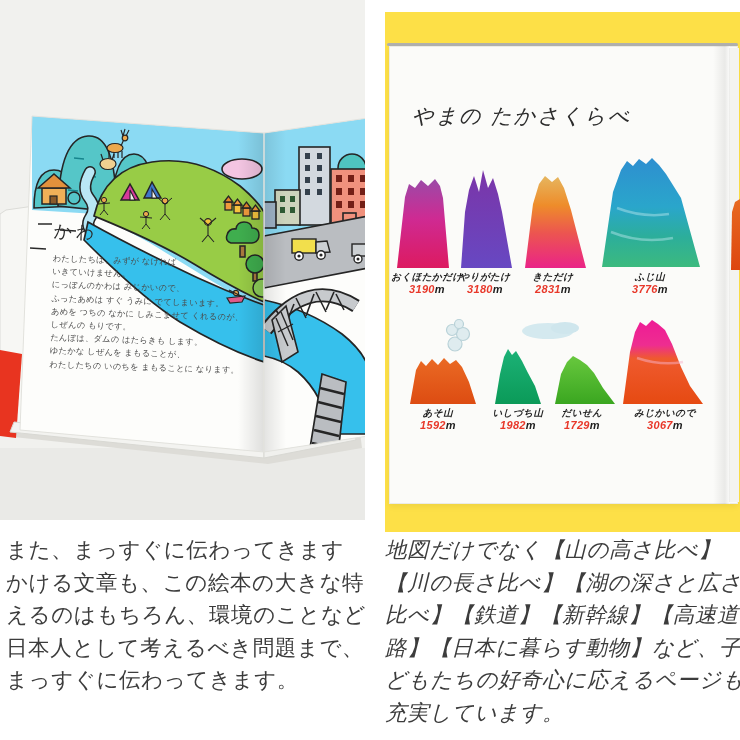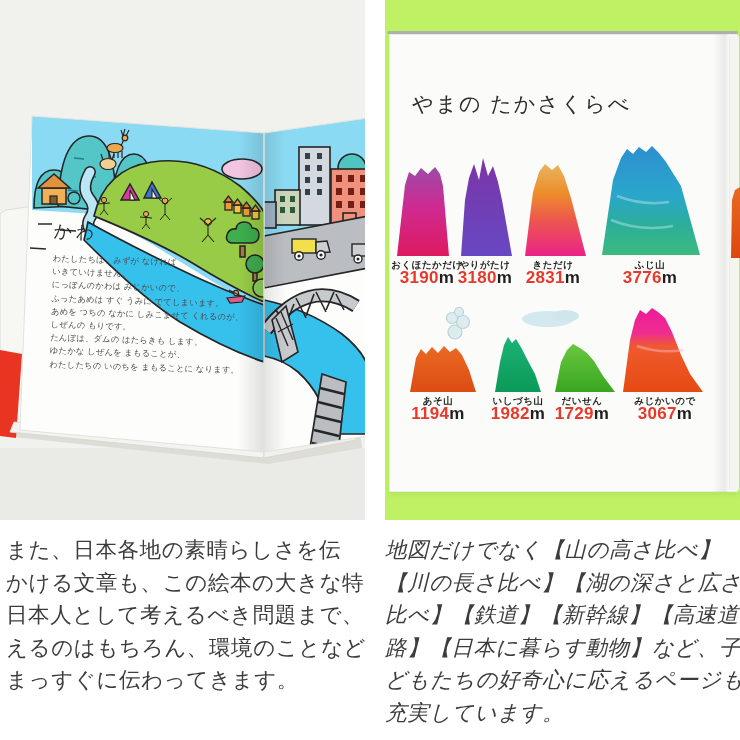--- a/index.html
+++ b/index.html
@@ -7,31 +7,31 @@
   .canvas { position:relative; width:740px; height:740px; background:#ffffff; overflow:hidden; }
 
   
   .photo-left { position:absolute; left:0; top:0; width:365px; height:520px; background:#f1f1ee; overflow:hidden; }
   .photo-left svg { position:absolute; left:0; top:0; }
   .book-text { position:absolute; left:54px; top:219px; width:200px; transform:rotate(1.8deg); transform-origin:0 0; }
   .book-text .kawa-title { font-size:18px; letter-spacing:4px; color:#2b2b2b; margin-bottom:9px; }
   .book-text .kawa-line { font-size:8.2px; line-height:13.2px; letter-spacing:0.3px; color:#4a4a4a; white-space:nowrap; }
 
   
-  .photo-right { position:absolute; left:385px; top:0; width:355px; height:520px; background:#bef264; overflow:hidden; }
+  .photo-right { position:absolute; left:385px; top:12px; width:355px; height:520px; background:#fde047; overflow:hidden;font-style:italic; }
   .rp-cover-edge { position:absolute; left:2px; top:31px; width:351px; height:3px; background:#b0b0ad; border-radius:2px; }
   .rp-page { position:absolute; left:4px; top:34px; width:349px; height:458px; background:#fbfbf9; border:1px solid #ebebe7; box-shadow:0 3px 6px rgba(0,0,0,0.06); }
   .rp-sliver { position:absolute; left:344px; top:36px; width:10px; height:454px; background:#f4f4f1; border-left:1px solid #e2e2de; }
   .rp-fold { position:absolute; left:328px; top:34px; width:17px; height:458px;
              background:linear-gradient(to right, rgba(0,0,0,0) 0%, rgba(0,0,0,0.07) 70%, rgba(255,255,255,0.5) 100%); }
   .rp-title { position:absolute; left:27px; top:90px; font-size:21px; letter-spacing:2px; color:#2c2c2c; white-space:nowrap; }
   .photo-right svg { position:absolute; left:0; top:0; }
   .mt-label { position:absolute; width:84px; text-align:center; }
   .mt-name { font-size:9.5px; font-weight:bold; color:#1f1f1f; line-height:13px; letter-spacing:0.5px; white-space:nowrap; }
-  .mt-val  { font-size:17px; font-weight:bold; line-height:13px; letter-spacing:0.3px; }
+  .mt-val  { font-size:11px; font-weight:bold; line-height:13px; letter-spacing:0.3px; }
   .mt-val .num { color:#e8382a; }
   .mt-val .unit { color:#1f1f1f; }
 
   
   .caption { position:absolute; top:534px; color:#3c3c3c; font-size:21.5px; line-height:32.5px; letter-spacing:0.6px; }
   .caption-left { left:6px; width:365px; }
   .caption-right { left:385px; width:355px;font-style:italic; }
   .caption div { white-space:nowrap; }
 </style>
 </head>
@@ -385,41 +385,41 @@
       <div class="mt-name">きただけ</div>
       <div class="mt-val"><span class="num">2831</span><span class="unit">m</span></div>
     </div>
     <div class="mt-label" style="left:223px; top:258px;">
       <div class="mt-name">ふじ山</div>
       <div class="mt-val"><span class="num">3776</span><span class="unit">m</span></div>
     </div>
 
     <div class="mt-label" style="left:11px;  top:394px;">
       <div class="mt-name">あそ山</div>
-      <div class="mt-val"><span class="num">1194</span><span class="unit">m</span></div>
+      <div class="mt-val"><span class="num">1592</span><span class="unit">m</span></div>
     </div>
     <div class="mt-label" style="left:91px;  top:394px;">
       <div class="mt-name">いしづち山</div>
       <div class="mt-val"><span class="num">1982</span><span class="unit">m</span></div>
     </div>
     <div class="mt-label" style="left:155px; top:394px;">
       <div class="mt-name">だいせん</div>
       <div class="mt-val"><span class="num">1729</span><span class="unit">m</span></div>
     </div>
     <div class="mt-label" style="left:238px; top:394px;">
       <div class="mt-name">みじかいので</div>
       <div class="mt-val"><span class="num">3067</span><span class="unit">m</span></div>
     </div>
   </div>
 
   <div class="caption caption-left">
-    <div>また、日本各地の素晴らしさを伝</div>
+    <div>また、まっすぐに伝わってきます</div>
     <div>かける文章も、この絵本の大きな特</div>
+    <div>えるのはもちろん、環境のことなど</div>
     <div>日本人として考えるべき問題まで、</div>
-    <div>えるのはもちろん、環境のことなど</div>
     <div>まっすぐに伝わってきます。</div>
   </div>
   <div class="caption caption-right">
     <div>地図だけでなく【山の高さ比べ】</div>
     <div>【川の長さ比べ】【湖の深さと広さ</div>
     <div>比べ】【鉄道】【新幹線】【高速道</div>
     <div>路】【日本に暮らす動物】など、子</div>
     <div>どもたちの好奇心に応えるページも</div>
     <div>充実しています。</div>
   </div>

